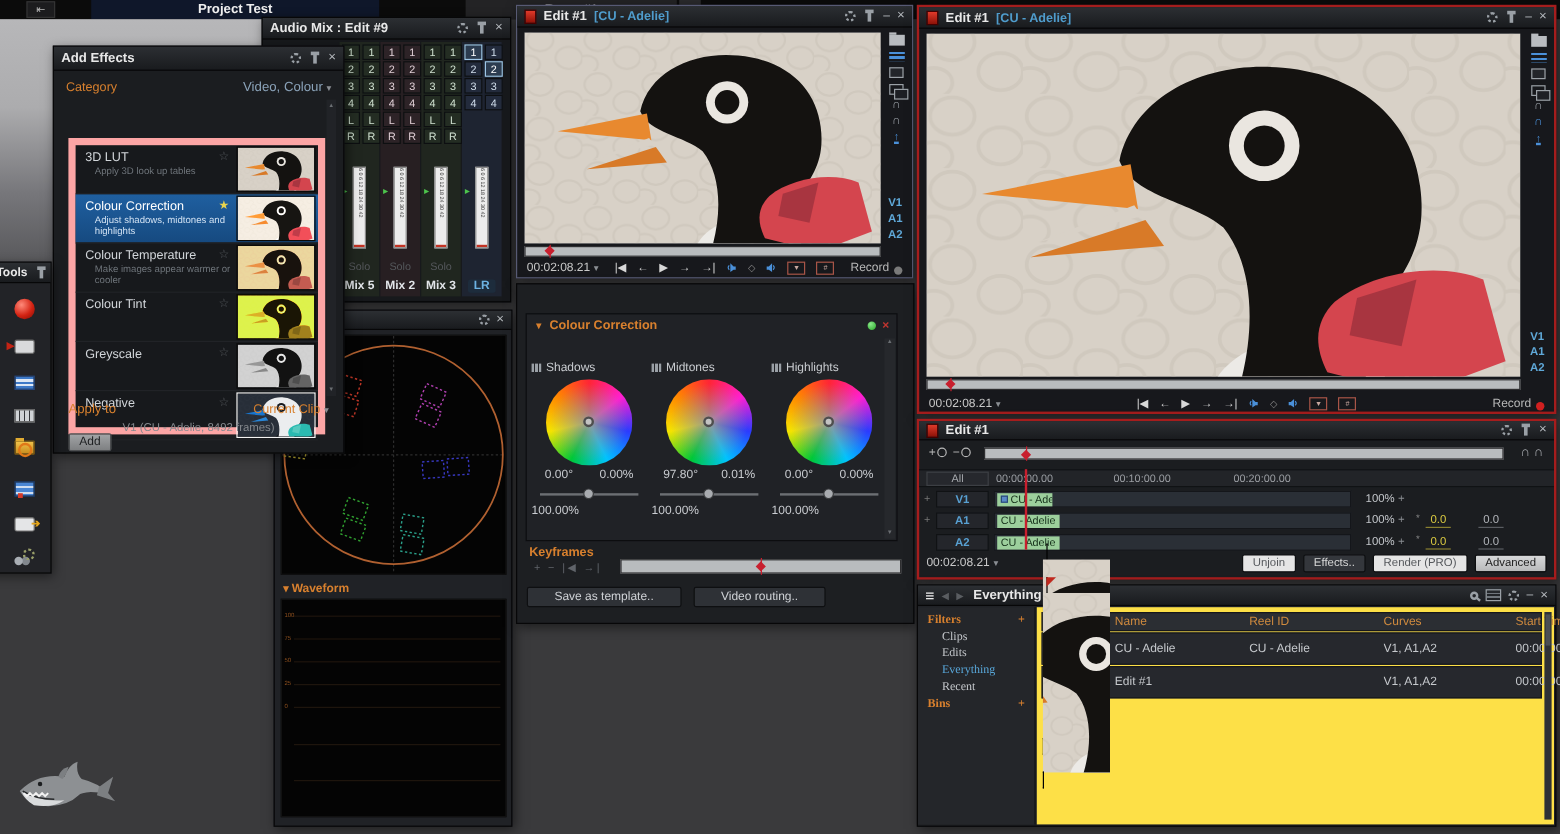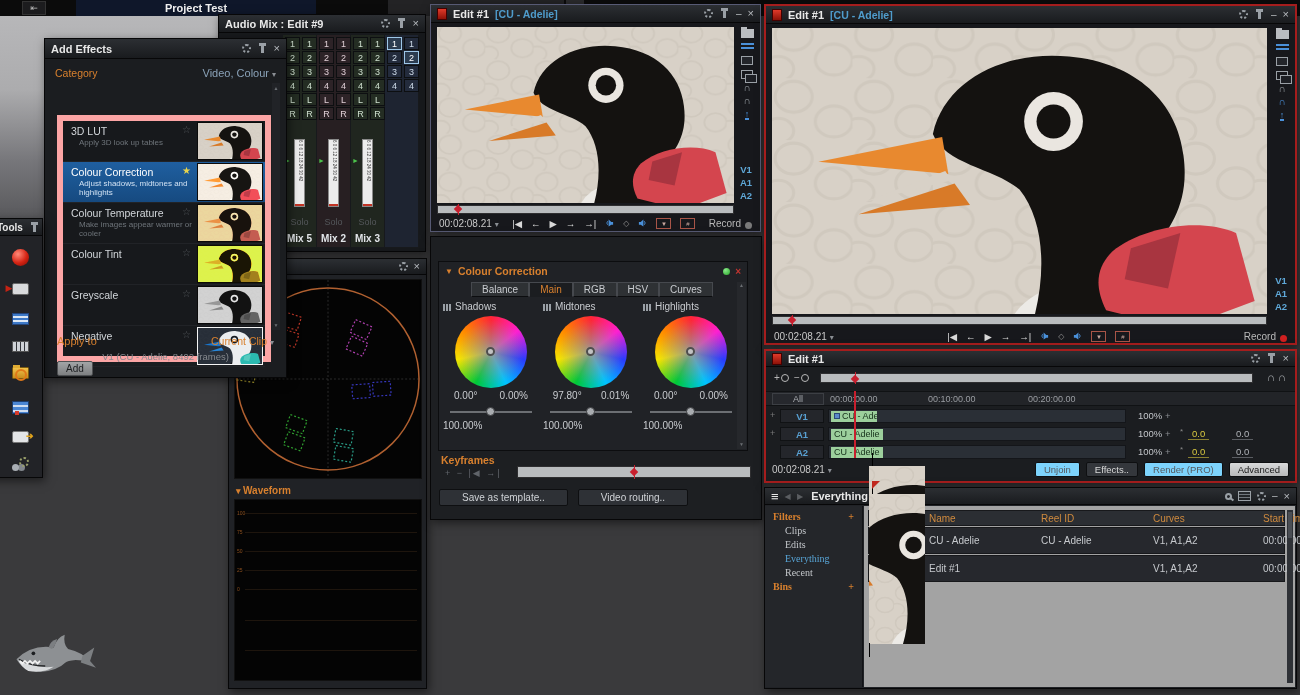--- a/index.html
+++ b/index.html
@@ -183,36 +183,36 @@
             line-height:11px;padding:0 3px;white-space:nowrap;overflow:hidden;}
   .fxbadge{display:inline-block;width:6px;height:6px;background:#5a8ac8;border:1px solid #2a4a78;margin-right:2px;}
   .lvl{position:absolute;left:372px;top:2px;color:#c2c5c9;font-size:9.5px;}
   .lvl::after{content:" +";color:#8a8d92;}
   .gain{position:absolute;top:2px;font-size:9.5px;border-bottom:1px solid #8a8030;color:#d8c840;padding:0 4px;}
   .gain.g2{color:#b0b3b8;border-bottom:1px solid #5a5d62;}
   .gstar{position:absolute;top:1px;color:#888;font-size:8px;}.gstar::after{content:"*";}
   .playhead{position:absolute;left:88px;top:40px;width:2px;height:67px;background:#c81f2e;z-index:3;}
   .tl-btm{position:absolute;left:0;bottom:2px;width:100%;height:20px;display:flex;align-items:center;padding:0 6px;gap:6px;}
   .tlb{height:15px;border:1px solid #0e0f11;border-radius:2px;font-size:9.5px;text-align:center;line-height:14px;padding:0 8px;}
-  .b-dim{background:#7dd3fc;color:#55585c;}
+  .b-dim{background:#e5e5e5;color:#55585c;}
   .b-mid{background:#34373c;color:#d8d8d8;}
   .b-lit{background:linear-gradient(#d8d9da,#b8b9ba);color:#1a1a1a;}
 
   
   .win-br{left:764px;top:487px;width:533px;height:202px;background:#202226;z-index:1;}
   .win-br .tbar{height:17px;}
   .burger{color:#e8e8e8;font-size:13px;line-height:1;}.burger::after{content:"≡";}
   .nav{color:#5a5d61;font-size:8px;letter-spacing:2px;}.nav::after{content:"◀ ▶";}
   .side{position:absolute;left:0;top:18px;width:98px;bottom:1px;background:#24262a;border-right:1px solid #121316;}
   .srow{position:relative;height:14px;line-height:14px;padding-left:8px;font-size:10px;color:#c4c7cb;font-family:Liberation Serif, serif;}
   .srow.head{color:#d8802e;font-weight:bold;}
   .srow.head .pl{position:absolute;right:8px;top:0;color:#d8802e;}
   .srow.item{padding-left:20px;}
   .srow.on{color:#58a6d8;}
-  .tablearea{position:absolute;left:99px;top:18px;right:1px;bottom:1px;background:#a3a3a3;}
+  .tablearea{position:absolute;left:99px;top:18px;right:1px;bottom:1px;background:#fde047;}
   .thead{position:absolute;left:4px;right:10px;top:4px;height:16px;background:#2b2e33;border:1px solid #17181b;
          display:flex;align-items:center;}
   .hc{font-size:10px;color:#cf8a3e;}
   .brow{position:absolute;left:4px;right:10px;height:27px;background:#26282d;border:1px solid #17181b;display:flex;align-items:center;}
   .bthumb{position:relative;width:46px;height:24px;margin-left:3px;border:1px solid #000;overflow:hidden;flex:none;}
   .bthumb svg{width:100%;height:100%;display:block;}
   .flag{position:absolute;left:-1px;top:-1px;border-left:8px solid #c0281e;border-bottom:8px solid transparent;z-index:2;}
   .bc{font-size:10px;color:#c6c9cd;white-space:nowrap;overflow:hidden;}
   .cw0{width:56px;flex:none;}.cw1{width:116px;flex:none;padding-left:4px;}.cw2{width:112px;flex:none;}
   .cw3{width:110px;flex:none;}.cw4{width:120px;flex:none;}.cw5{flex:1;}
@@ -379,20 +379,25 @@
       <div class="fader"><span class="fsc">6 0 6 12 18 24 30 42</span></div>
       <div class="solo">Solo</div>
       <div class="mixlab">Mix 2</div>
     </div>
     <div class="amx-col" style="left:132px;background:none">
       <span class="farrow">►</span>
       <div class="fader"><span class="fsc">6 0 6 12 18 24 30 42</span></div>
       <div class="solo">Solo</div>
       <div class="mixlab">Mix 3</div>
     </div>
+    <div class="amx-col" style="left:166px;background:none">
+      <span class="farrow">►</span>
+      <div class="fader"><span class="fsc">6 0 6 12 18 24 30 42</span></div>
+      <div class="mixlab lr"><span>LR</span></div>
+    </div>
   </div>
 
   <div class="win win-scopes">
     <div class="tbar">
       <span class="sp"></span>
       <span class="i-gear"></span>
       <span class="i-x"></span>
     </div>
     <div class="vscope">
       <svg viewBox="0 0 188 200" width="186" height="198">
@@ -507,27 +512,20 @@
 
   <div class="win win-fx">
     <div class="card">
       <div class="chead">
         <span class="tri"></span>
         <span class="nm">Colour Correction</span>
         <span class="sp"></span>
         <span class="ledon"></span>
         <span class="fxclose"></span>
       </div>
-      <div class="tabs">
-        <span class="tabb">Balance</span>
-        <span class="tabb on">Main</span>
-        <span class="tabb">RGB</span>
-        <span class="tabb">HSV</span>
-        <span class="tabb">Curves</span>
-      </div>
       <div class="wcol" style="left:4px">
         <div class="wlab"><span class="hist"></span><span>Shadows</span></div>
         <div class="wheel">
             <span class="knob"></span>
           </div>
         <div class="wvals">
             <span>0.00°</span>
             <span>0.00%</span>
           </div>
         <div class="wslider">

